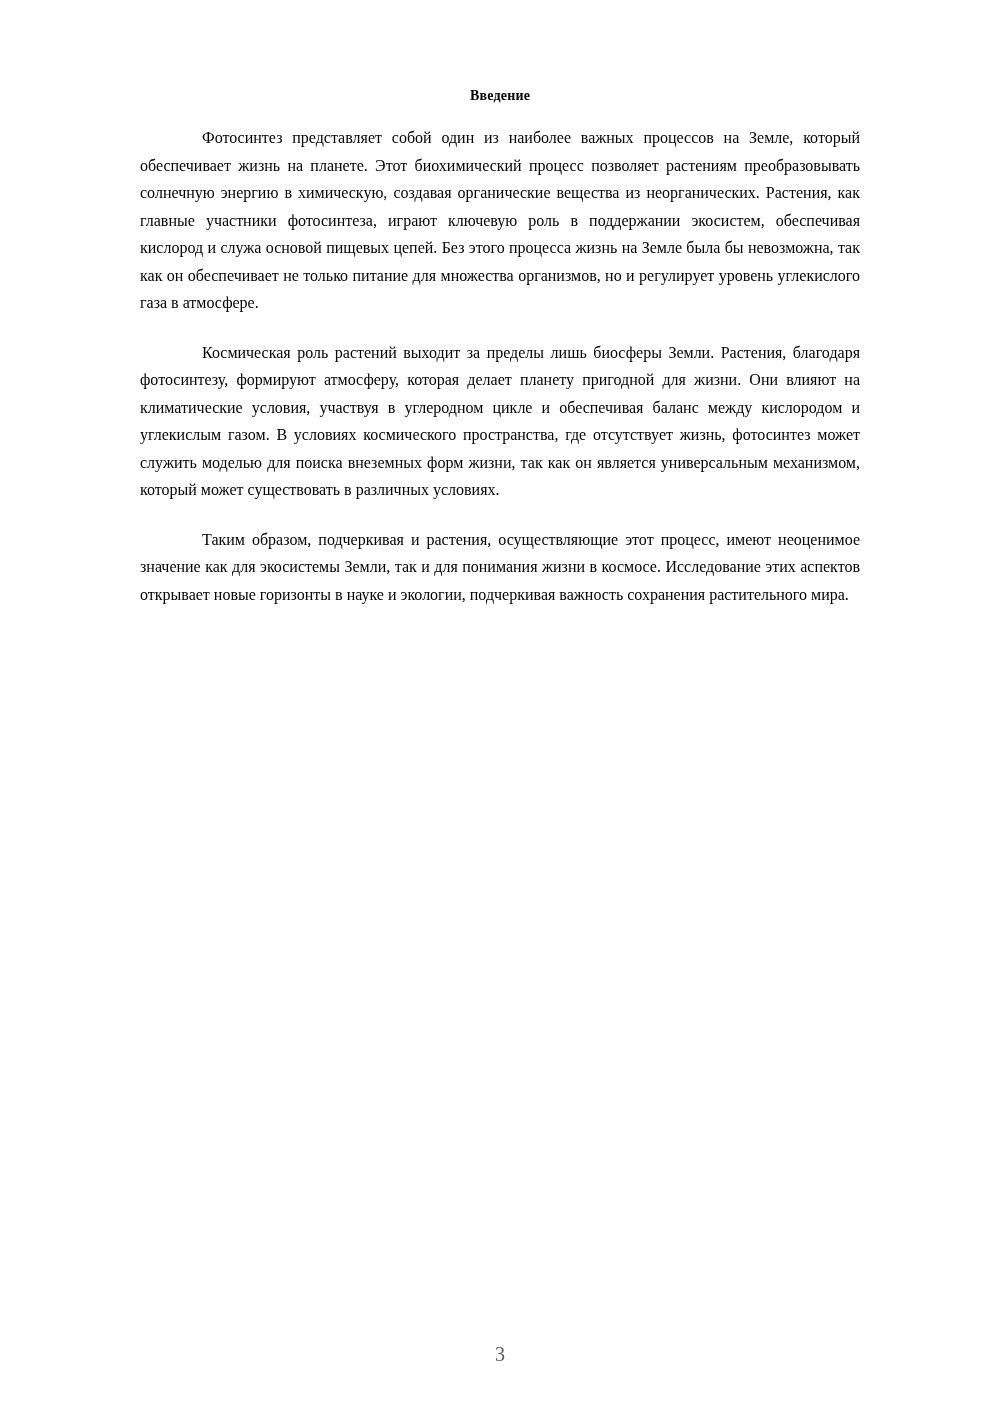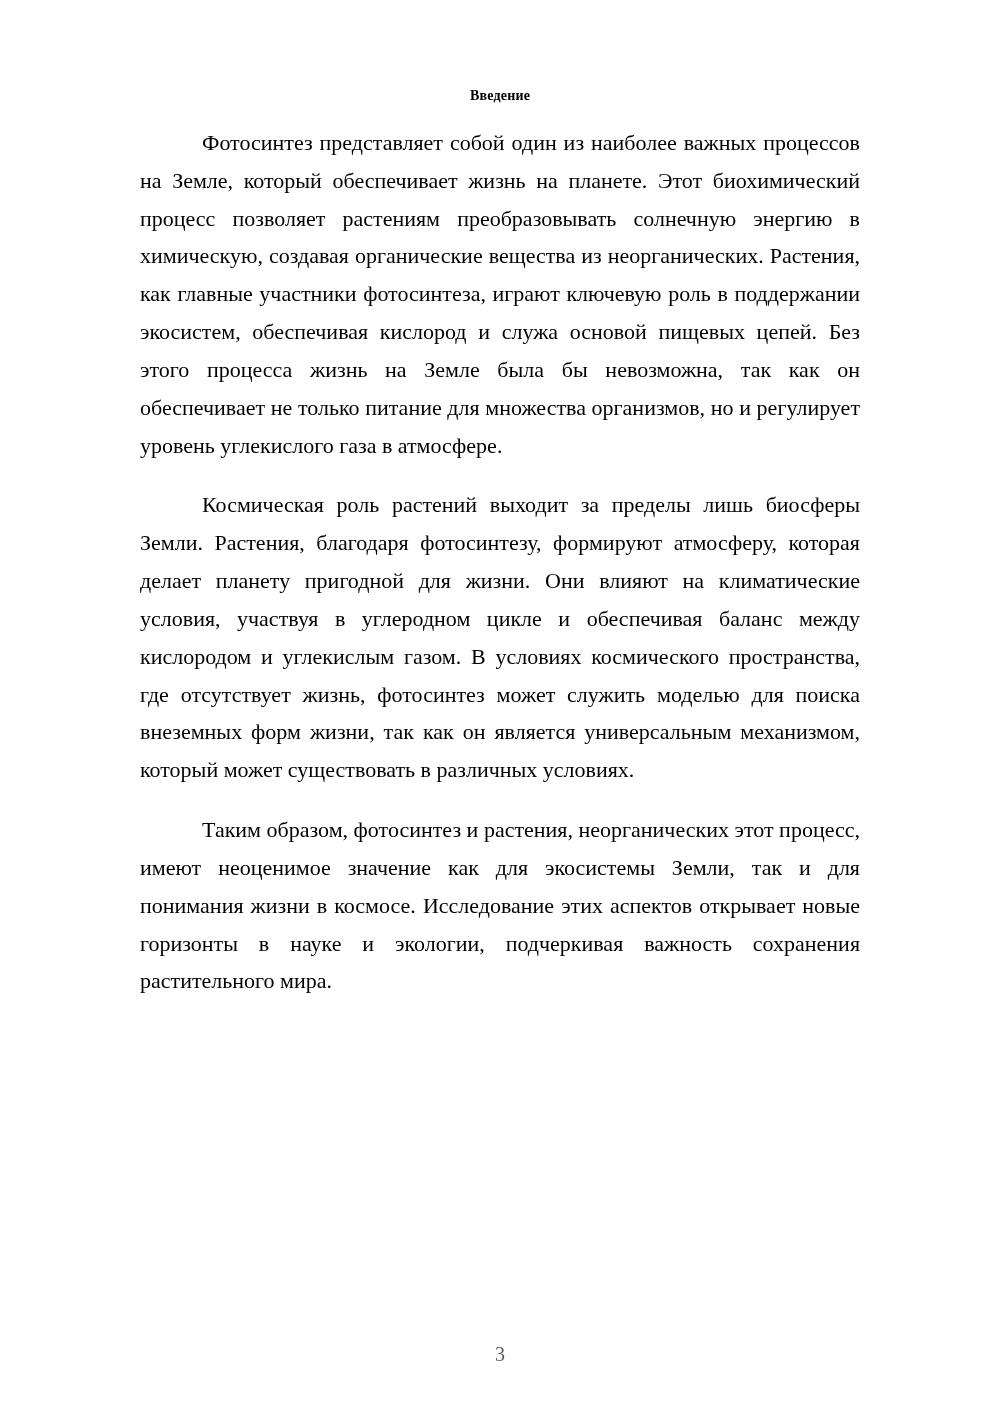--- a/index.html
+++ b/index.html
@@ -26,21 +26,21 @@
     text-align: center;
     font-weight: bold;
     font-size: 14px;
     letter-spacing: 0.2px;
     margin: 0 0 20px 0;
     padding-right: 68px;
   }
   .para {
     text-align: justify;
     text-justify: inter-word;
-    font-size: 22px;
+    font-size: 16px;
     line-height: 1.72;
     margin: 0 0 22px 0;
     text-indent: 62px;
     padding-right: 68px;
     hyphens: none;
   }
   .para:last-of-type {
     margin-bottom: 0;
   }
   .page-number {
@@ -57,17 +57,17 @@
 <body>
 
 <div class="page">
 
   <h1 class="doc-title">Введение</h1>
 
   <p class="para">Фотосинтез представляет собой один из наиболее важных процессов на Земле, который обеспечивает жизнь на планете. Этот биохимический процесс позволяет растениям преобразовывать солнечную энергию в химическую, создавая органические вещества из неорганических. Растения, как главные участники фотосинтеза, играют ключевую роль в поддержании экосистем, обеспечивая кислород и служа основой пищевых цепей. Без этого процесса жизнь на Земле была бы невозможна, так как он обеспечивает не только питание для множества организмов, но и регулирует уровень углекислого газа в атмосфере.</p>
 
   <p class="para">Космическая роль растений выходит за пределы лишь биосферы Земли. Растения, благодаря фотосинтезу, формируют атмосферу, которая делает планету пригодной для жизни. Они влияют на климатические условия, участвуя в углеродном цикле и обеспечивая баланс между кислородом и углекислым газом. В условиях космического пространства, где отсутствует жизнь, фотосинтез может служить моделью для поиска внеземных форм жизни, так как он является универсальным механизмом, который может существовать в различных условиях.</p>
 
-  <p class="para">Таким образом, фотосинтез и растения, неорганических этот процесс, имеют неоценимое значение как для экосистемы Земли, так и для понимания жизни в космосе. Исследование этих аспектов открывает новые горизонты в науке и экологии, подчеркивая важность сохранения растительного мира.</p>
+  <p class="para">Таким образом, подчеркивая и растения, осуществляющие этот процесс, имеют неоценимое значение как для экосистемы Земли, так и для понимания жизни в космосе. Исследование этих аспектов открывает новые горизонты в науке и экологии, подчеркивая важность сохранения растительного мира.</p>
 
   <div class="page-number">3</div>
 
 </div>
 
 </body></html>

